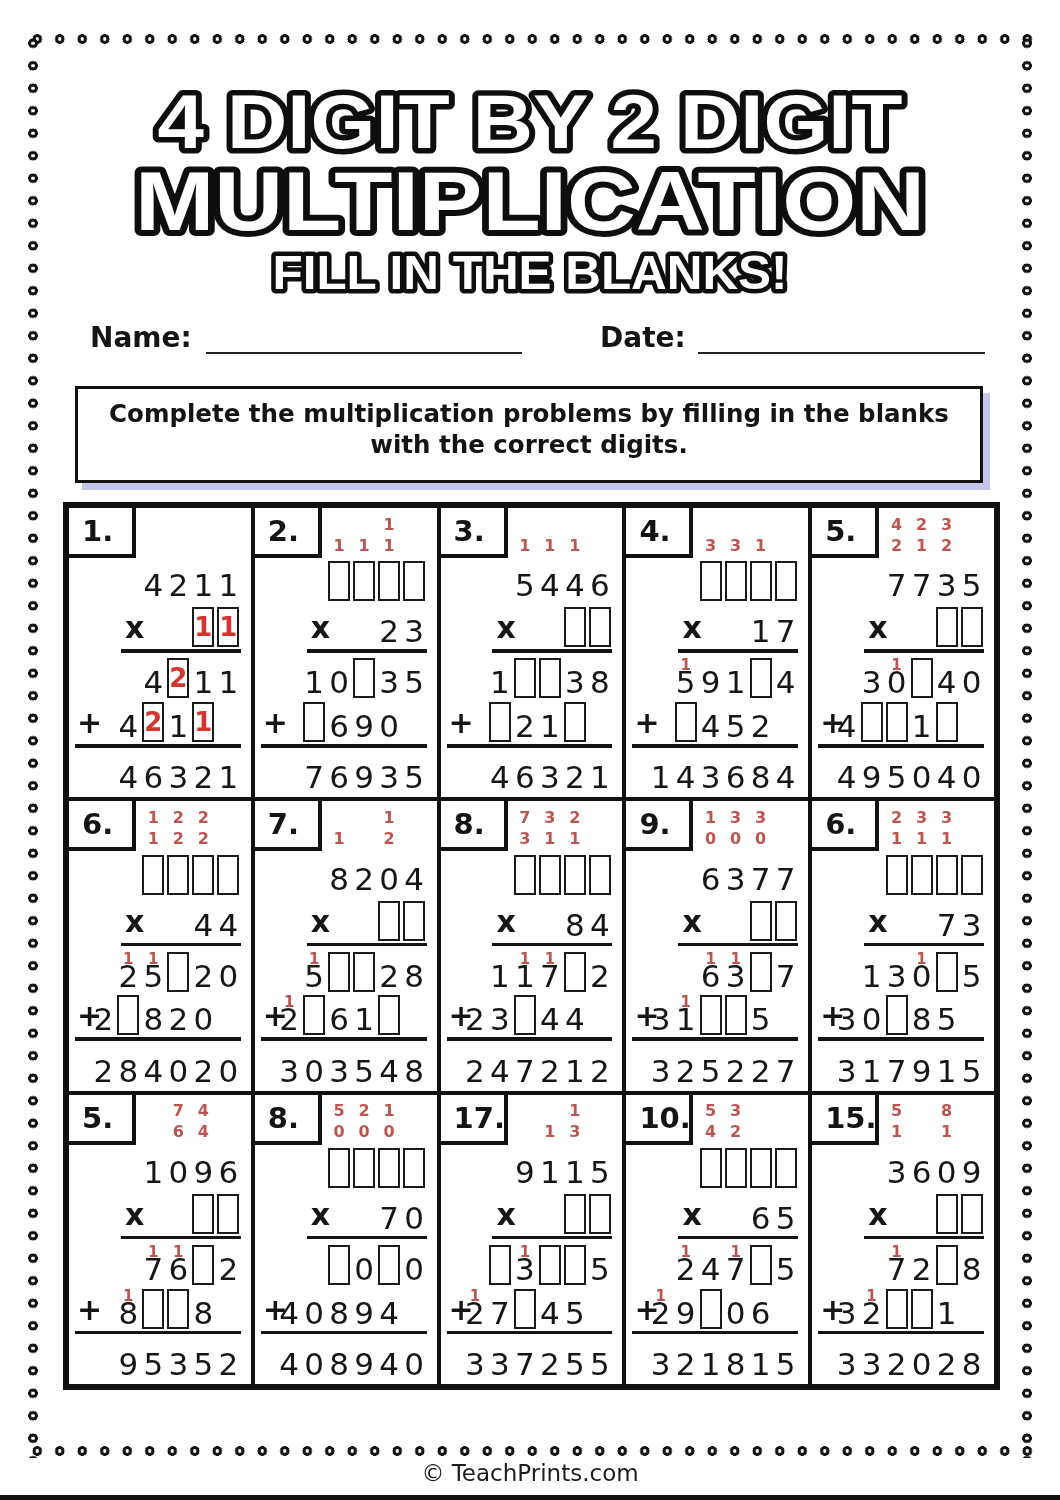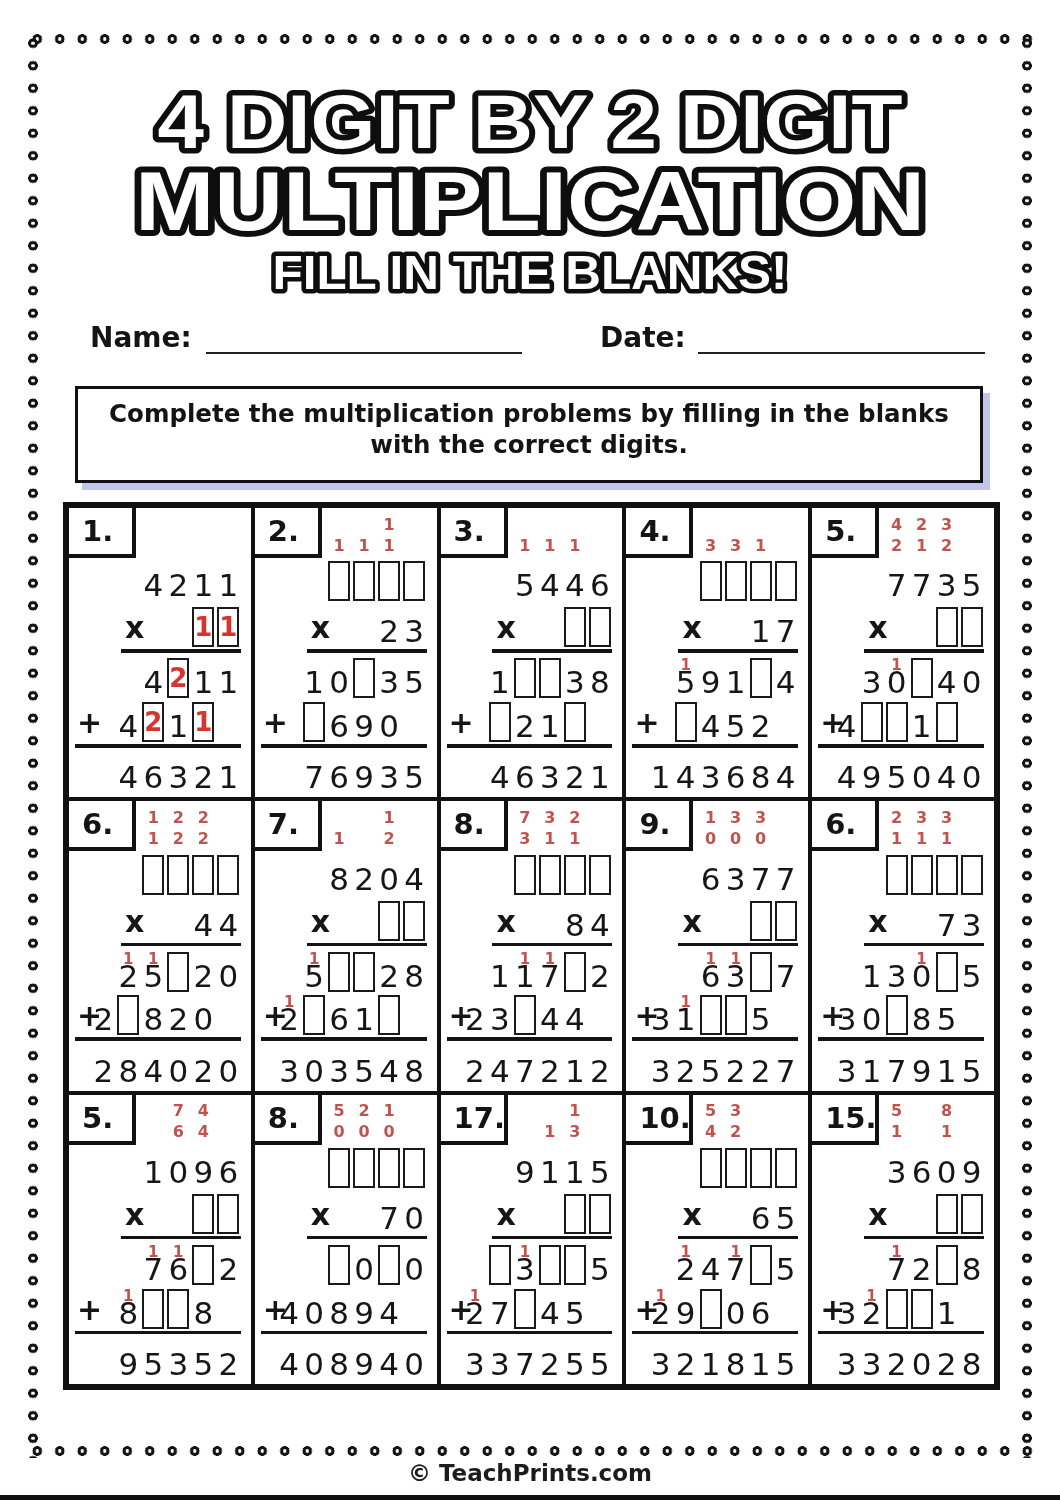--- a/index.html
+++ b/index.html
@@ -96,21 +96,21 @@
   }
   .sign{position:absolute;bottom:4px;font-size:30px;font-weight:bold;color:#161616;line-height:1;}
   .times{left:50px;}
   .plus{left:2px;}
   .rule{height:3.5px;background:#141414;margin:2px 0 2px auto;}
   .r1{width:120px;}
   .r2{width:100%;}
   
   .footer{
     position:absolute;bottom:14px;width:100%;text-align:center;
-    font-size:23px;font-weight:bold;color:#1c1c1c;
+    font-size:23px;font-weight:normal;color:#1c1c1c;
   }
   .bottom-bar{position:absolute;bottom:0;left:0;width:100%;height:5px;background:#111;}
 </style>
 </head>
 <body>
 
 <div class="dots-h dots-top"></div>
 <div class="dots-h dots-bottom"></div>
 <div class="dots-v dots-left"></div>
 <div class="dots-v dots-right"></div>

